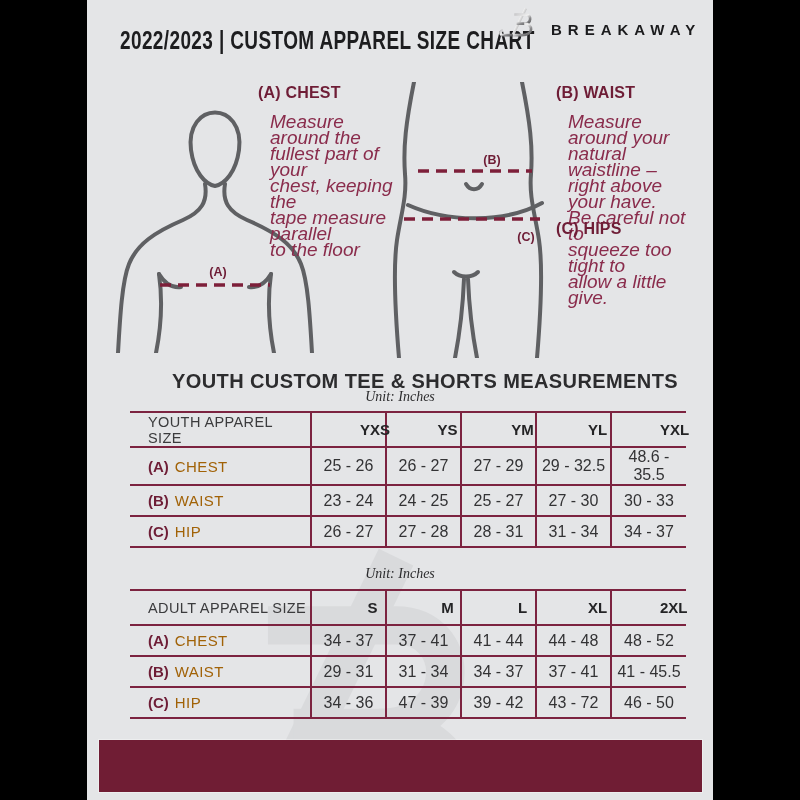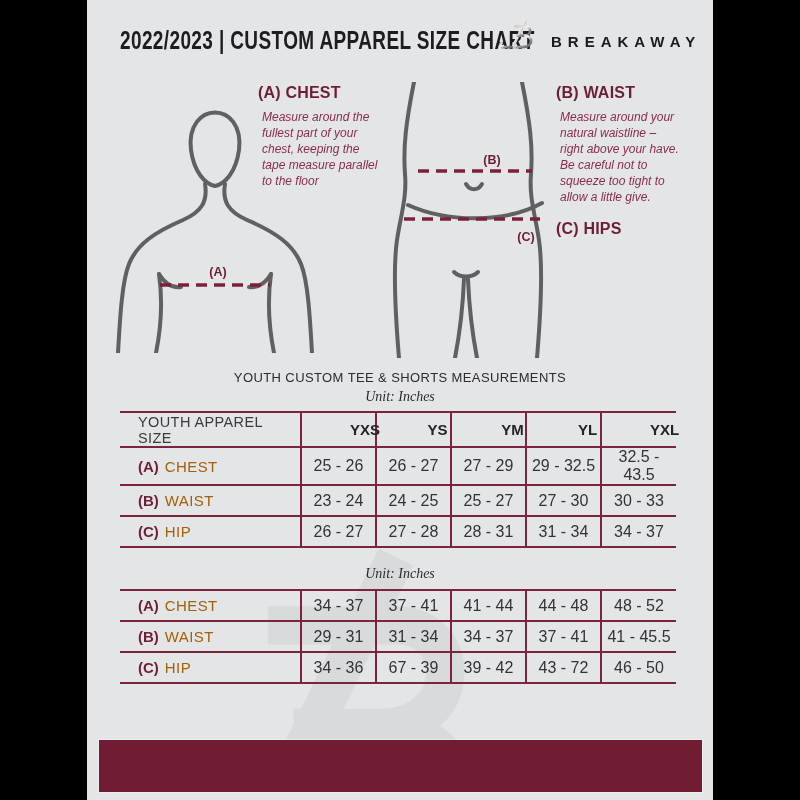--- a/index.html
+++ b/index.html
@@ -21,60 +21,60 @@
   .page{
     position:absolute;left:87px;top:0;width:626px;height:800px;
     background:var(--page);overflow:hidden;
   }
   
   .doc-title{position:absolute;left:33px;top:26px;white-space:nowrap;}
   .doc-title .squeeze{
     display:inline-block;transform:scaleX(.76);transform-origin:0 50%;
     font-size:25px;font-weight:800;letter-spacing:.5px;color:#1d1d1f;
   }
-  .brand{position:absolute;top:16px;left:412px;display:flex;align-items:center;}
+  .brand{position:absolute;top:4px;left:412px;display:flex;align-items:center;}
   .brand svg{display:block;}
   .brand-name{
     margin-left:10px;font-size:15px;font-weight:700;letter-spacing:6px;
     color:#1b1b1d;padding-top:6px;
   }
   
   .instr{position:absolute;width:150px;}
   .instr h3{
     margin:0 0 7px 0;font-size:16px;font-weight:800;
     color:var(--maroon-dark);letter-spacing:.2px;
   }
   .instr p{
-    margin:4px;font-size:12px;line-height:16px;font-style:italic;
+    margin:12px;font-size:19px;line-height:16px;font-style:italic;
     color:var(--maroon-body);white-space:pre-line;
   }
   .instr-a{left:171px;top:84px;}
   .instr-b{left:469px;top:84px;}
   .instr-c{left:469px;top:220px;}
   
   .fig{position:absolute;}
   .fig-1{left:28px;top:78px;}
   .fig-2{left:301px;top:82px;}
   .fig path, .fig line{fill:none;stroke:var(--figure);stroke-width:4;stroke-linecap:round;}
   .fig .dash{stroke:#7d1f3a;stroke-width:3.5;stroke-dasharray:11 7;stroke-linecap:butt;}
   .fig text{
     font-family:"Liberation Sans",sans-serif;font-size:12.5px;font-weight:800;
     fill:var(--maroon-dark);
   }
   
   .tbl-title{
-    position:absolute;left:35px;width:556px;text-align:center;
-    font-size:13px;font-weight:400;color:#2c2c2e;letter-spacing:.4px;
+    position:absolute;left:35px;width:556px;text-align:right;
+    font-size:20px;font-weight:700;color:#2c2c2e;letter-spacing:.4px;
   }
   .tbl-sub{
     position:absolute;left:35px;width:556px;text-align:center;
     font-size:14px;font-style:italic;color:#2c2c2e;font-family:Liberation Serif, serif;
   }
   .size-table{
-    position:absolute;left:33px;width:556px;
+    position:absolute;left:43px;width:556px;
     border-collapse:collapse;table-layout:fixed;
   }
   .size-table th,.size-table td{
     padding:0;border-top:2px solid var(--line);
     font-weight:normal;color:#333335;font-size:16px;text-align:center;
   }
   .size-table th{height:33px;padding-left:48px;}
   .size-table td{height:29px;}
   .size-table tr:last-child td{border-bottom:2px solid var(--line);}
   .size-table th + th,.size-table td + td{border-left:2px solid var(--line);}
@@ -202,21 +202,21 @@
       <th class="col-h">YM</th>
       <th class="col-h">YL</th>
       <th class="col-h">YXL</th>
     </tr>
     <tr>
       <td class="row-label"><span class="prefix">(A)</span><span class="rlabel">CHEST</span></td>
       <td>25 - 26</td>
       <td>26 - 27</td>
       <td>27 - 29</td>
       <td>29 - 32.5</td>
-      <td>32.5 - 43.5</td>
+      <td>48.6 - 35.5</td>
     </tr>
     <tr>
       <td class="row-label"><span class="prefix">(B)</span><span class="rlabel">WAIST</span></td>
       <td>23 - 24</td>
       <td>24 - 25</td>
       <td>25 - 27</td>
       <td>27 - 30</td>
       <td>30 - 33</td>
     </tr>
     <tr>
@@ -234,40 +234,48 @@
   <table class="size-table" style="top:589px;">
     <colgroup>
       <col style="width:181px">
         <col style="width:75px">
         <col style="width:75px">
       <col style="width:75px">
         <col style="width:75px">
         <col style="width:75px">
     </colgroup>
     <tbody>
+        <tr>
+      <th class="size-label">ADULT APPAREL SIZE</th>
+      <th class="col-h">S</th>
+      <th class="col-h">M</th>
+      <th class="col-h">L</th>
+      <th class="col-h">XL</th>
+      <th class="col-h">2XL</th>
+    </tr>
     <tr>
       <td class="row-label"><span class="prefix">(A)</span><span class="rlabel">CHEST</span></td>
       <td>34 - 37</td>
       <td>37 - 41</td>
       <td>41 - 44</td>
       <td>44 - 48</td>
       <td>48 - 52</td>
     </tr>
     <tr>
       <td class="row-label"><span class="prefix">(B)</span><span class="rlabel">WAIST</span></td>
       <td>29 - 31</td>
       <td>31 - 34</td>
       <td>34 - 37</td>
       <td>37 - 41</td>
       <td>41 - 45.5</td>
     </tr>
     <tr>
       <td class="row-label"><span class="prefix">(C)</span><span class="rlabel">HIP</span></td>
       <td>34 - 36</td>
-      <td>67 - 39</td>
+      <td>47 - 39</td>
       <td>39 - 42</td>
       <td>43 - 72</td>
       <td>46 - 50</td>
     </tr>
   </tbody>
     </table>
 
   <div class="footer-bar"></div>
 </div>
 

